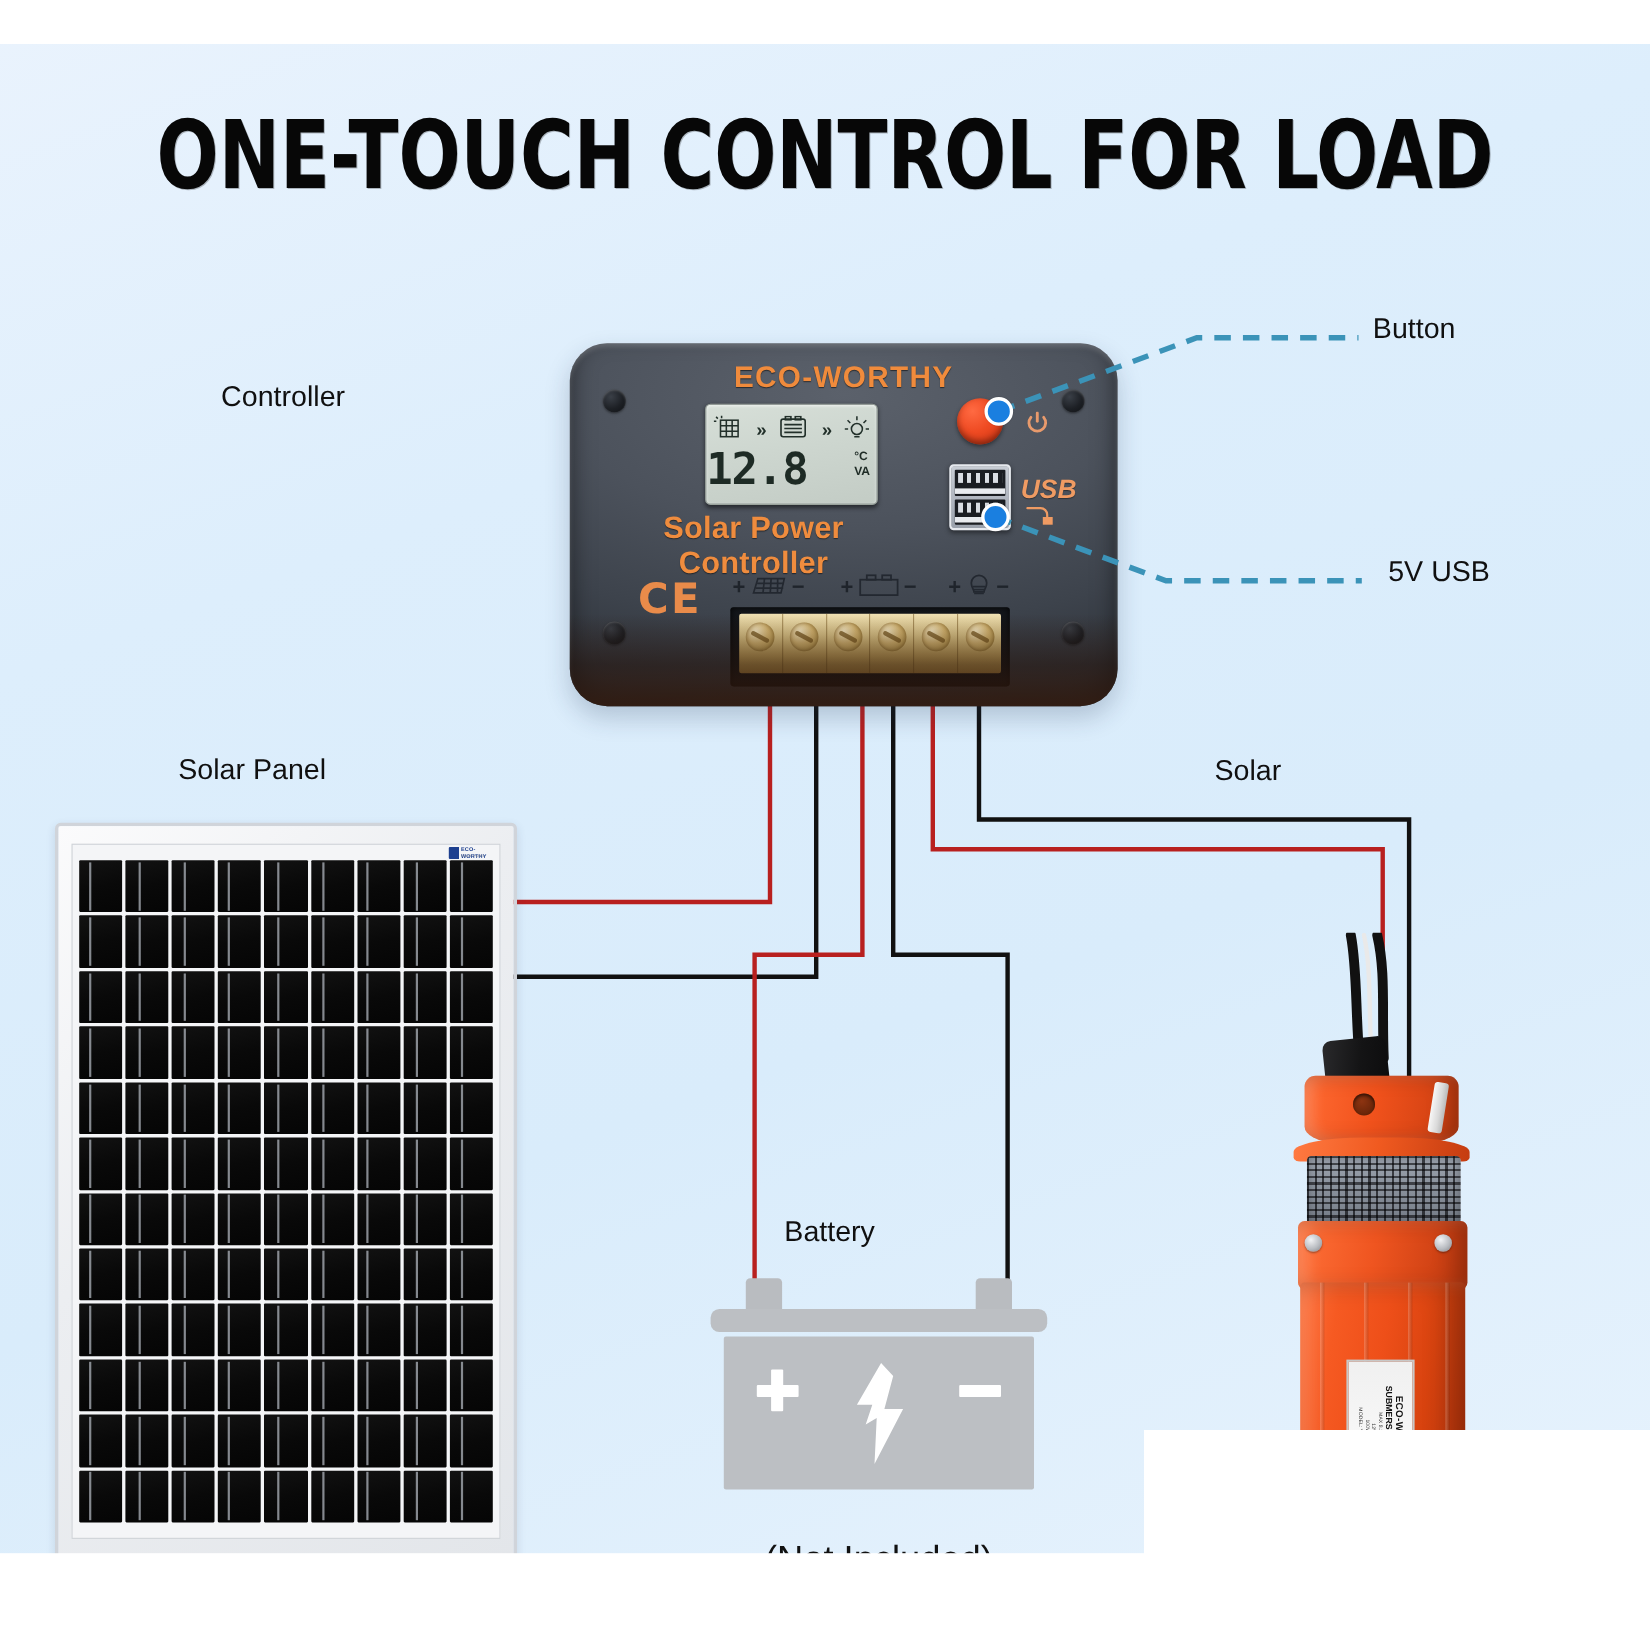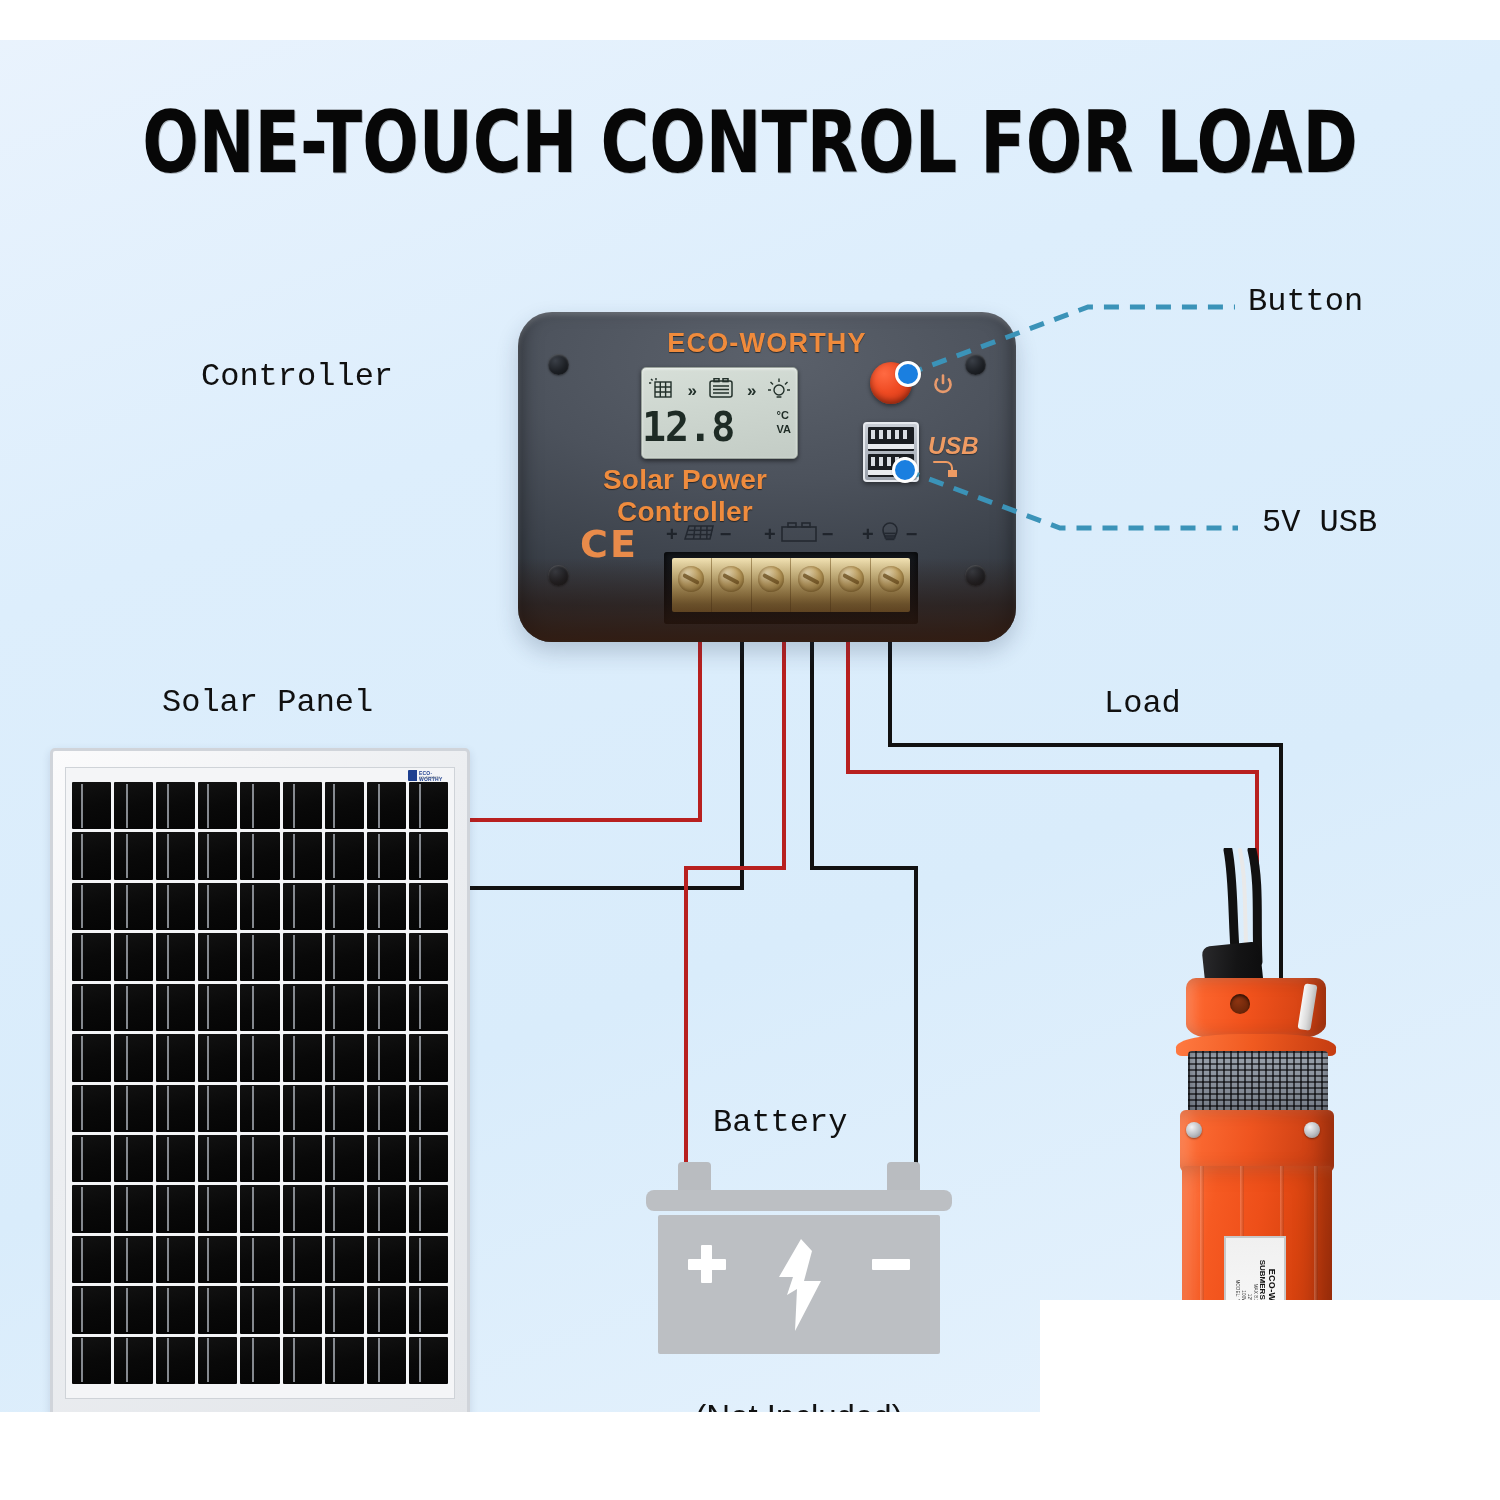--- a/index.html
+++ b/index.html
@@ -41,25 +41,24 @@
     color: #070707;
     transform: scaleX(0.86);
     transform-origin: 50% 50%;
     white-space: nowrap;
     text-shadow: 1px 1px 0 rgba(0,0,0,0.25);
   }
 
   
   .lbl {
     position: absolute;
-    font-size: 32px;
+    font-size: 26px;
     color: #101010;
     white-space: nowrap;
     font-weight: 400;
-    font-family: Liberation Mono, monospace;
   }
 
   
   #controller {
     position: absolute;
     left: 518px; top: 312px;
     width: 498px; height: 330px;
     border-radius: 34px;
     background:
       radial-gradient(ellipse 150% 110% at 50% 14%, #5b616b 0%, #4c525c 34%, #3d434c 58%, #2d3138 80%, #24272d 100%);
@@ -630,26 +629,26 @@
 
   <svg style="position:absolute;left:0;top:0;width:1500px;height:1500px;">
 
     <path d="M908,374 L1088,307 L1235,307" fill="none" stroke="#3b93b8" stroke-width="5" stroke-dasharray="15,11" stroke-linecap="butt"></path>
 
     <path d="M905,470 L1060,528 L1238,528" fill="none" stroke="#3b93b8" stroke-width="5" stroke-dasharray="15,11" stroke-linecap="butt"></path>
   </svg>
   <div class="bluedot" style="left:895px; top:361px;"></div>
   <div class="bluedot" style="left:892px; top:457px;"></div>
 
-  <div class="lbl" style="left:201px; top:358px;">Controller</div>
+  <div class="lbl" style="left:201px; top:345px;">Controller</div>
   <div class="lbl" style="left:1248px; top:283px;">Button</div>
   <div class="lbl" style="left:1262px; top:504px;">5V USB</div>
   <div class="lbl" style="left:162px; top:684px;">Solar Panel</div>
   <div class="lbl" style="left:713px; top:1104px;">Battery</div>
-  <div class="lbl" style="left:1104px; top:685px;">Load</div>
+  <div class="lbl" style="left:1104px; top:685px;">Solar</div>
   <div id="batnote">(Not Included)</div>
 
   <div id="panel">
     <div id="panelinner">
       <div id="panellogo">
         <span>ECO-WORTHY</span>
         <em>SOLAR PANEL</em>
       </div>
       <div id="cells">
           <div class="cell g1"></div>

